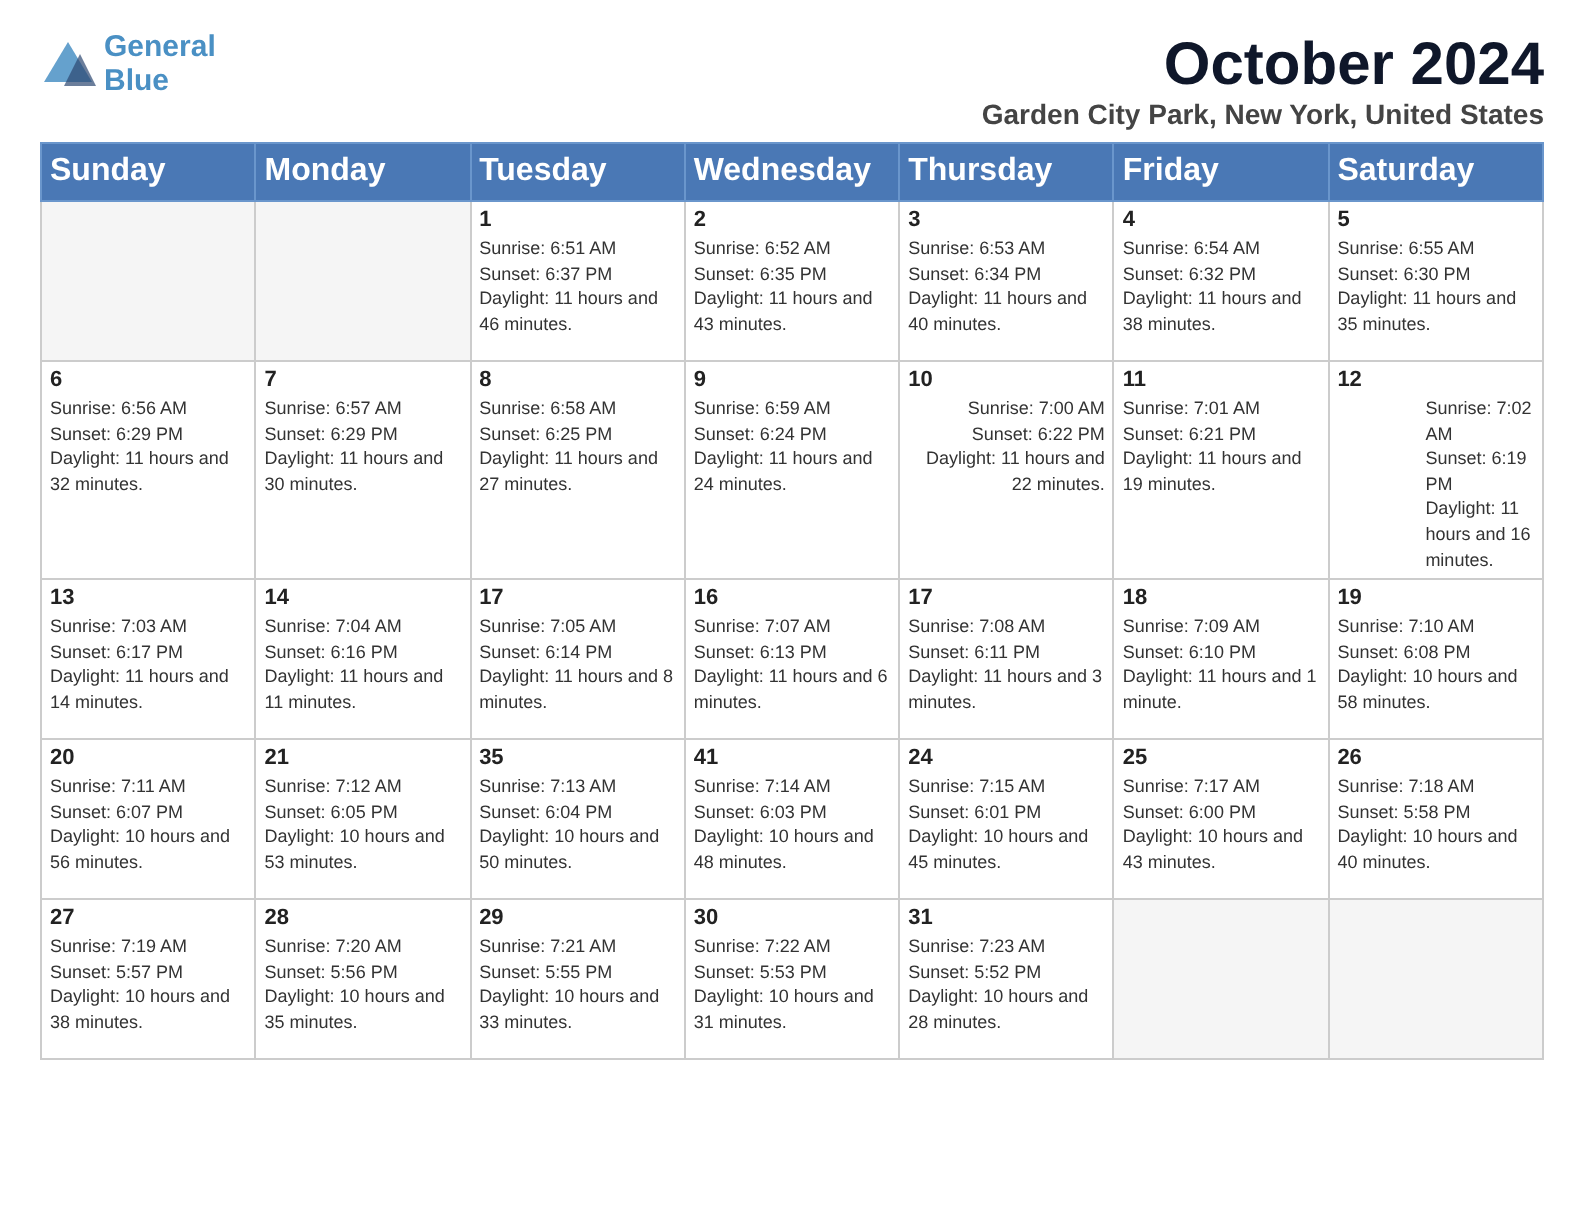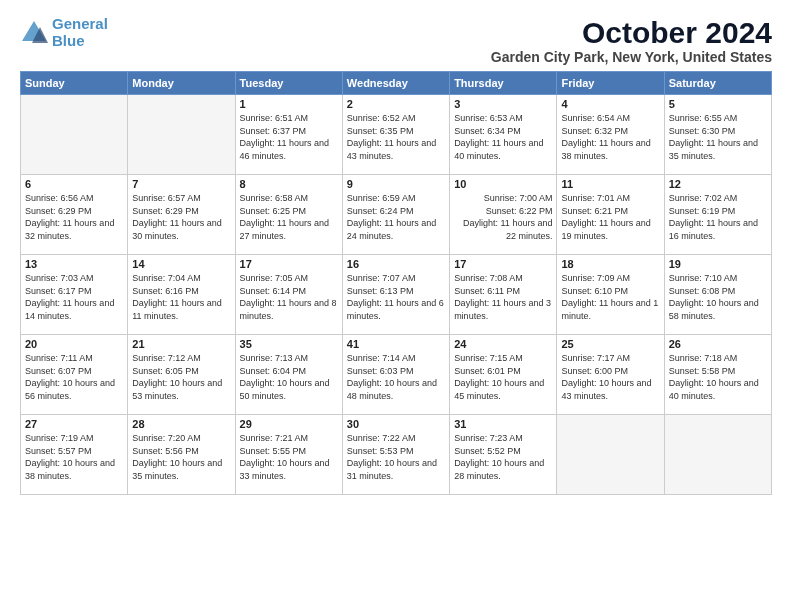--- a/index.html
+++ b/index.html
@@ -56,21 +56,21 @@
     }
     .calendar {
       width: 100%;
       border-collapse: collapse;
       margin-top: 6px;
       table-layout: fixed;
     }
     .calendar th {
       background: #4a78b5;
       color: #fff;
-      font-size: 11px;
+      font-size: 16px;
       font-weight: bold;
       padding: 5px 4px;
       text-align: left;
       border: 1px solid #6a96cc;
     }
     .calendar td {
       border: 1px solid #ccc;
       vertical-align: top;
       padding: 3px 4px;
       font-size: 9.5px;
@@ -193,21 +193,21 @@
 Daylight: 11 hours and 22 minutes.</div>
           </td>
           <td>
             <span class="day-num">11</span>
             <div class="day-info" style="white-space: pre-line;">Sunrise: 7:01 AM
 Sunset: 6:21 PM
 Daylight: 11 hours and 19 minutes.</div>
           </td>
           <td>
             <span class="day-num">12</span>
-            <div class="day-info" style="white-space: pre-line;">Sunrise: 7:02 AM
+            <div class="day-info" style="white-space: pre-line; margin-left: 44px;">Sunrise: 7:02 AM
 Sunset: 6:19 PM
 Daylight: 11 hours and 16 minutes.</div>
           </td>
         </tr>
         <tr>
           <td>
             <span class="day-num">13</span>
             <div class="day-info" style="white-space: pre-line;">Sunrise: 7:03 AM
 Sunset: 6:17 PM
 Daylight: 11 hours and 14 minutes.</div>

